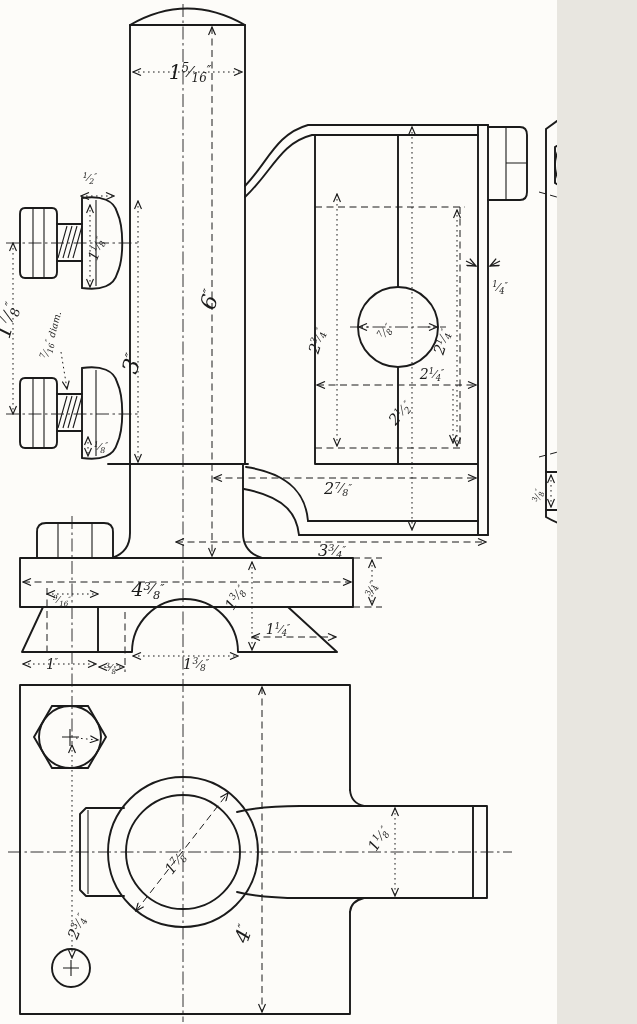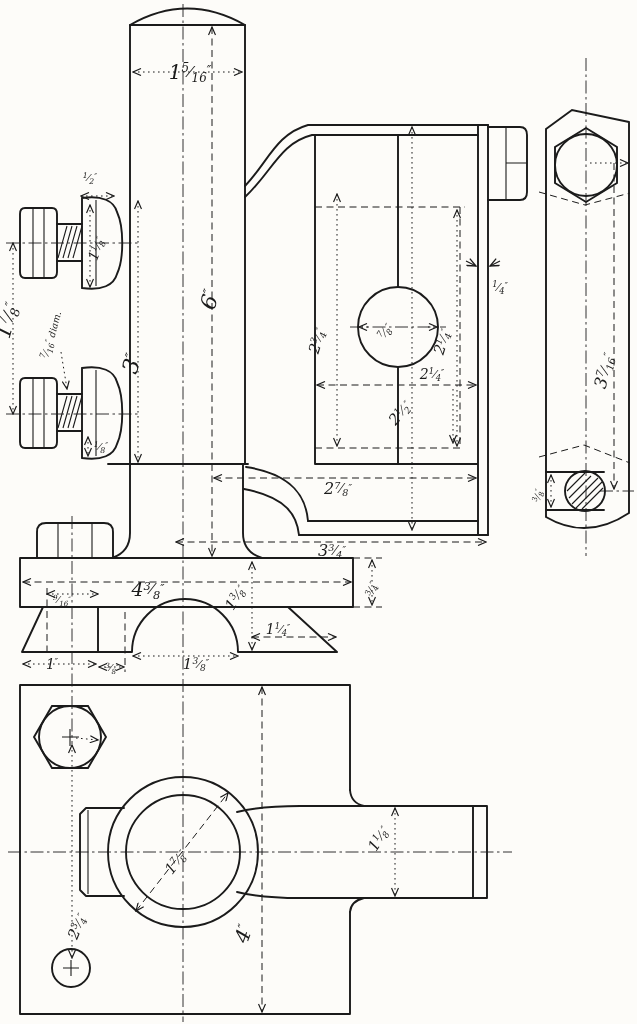--- a/index.html
+++ b/index.html
@@ -1,16 +1,16 @@
 <!DOCTYPE html>
 <html style="--bg: #fdfcf9; --ink: #1b1b1b;"><head>
 <meta charset="utf-8">
 <style>
   html,body{margin:0;padding:0;background:#e8e6e0;}
-  .paper{width:637px;height:1024px;background:var(--bg,#fdfcf9);position:relative;overflow:hidden;}
+  .paper{width:557px;height:1024px;background:var(--bg,#fdfcf9);position:relative;overflow:hidden;}
   svg{display:block;}
   path,circle,line,polyline{fill:none;stroke:var(--ink,#1b1b1b);}
   .o{stroke-width:1.9;stroke-linecap:round;}
   .t{stroke-width:1.1;}
   .dt{stroke-width:1;stroke-dasharray:1.6 3.4;}
   .dh{stroke-width:1;stroke-dasharray:7 4.5;}
   .cl{stroke-width:.9;stroke-dasharray:13 3.5 2.5 3.5;}
   .ar2{marker-start:url(#ah);marker-end:url(#ah);}
   .ar1{marker-end:url(#ah);}
   text{font-family:"DejaVu Serif",serif;font-style:italic;fill:var(--ink,#1b1b1b);}

